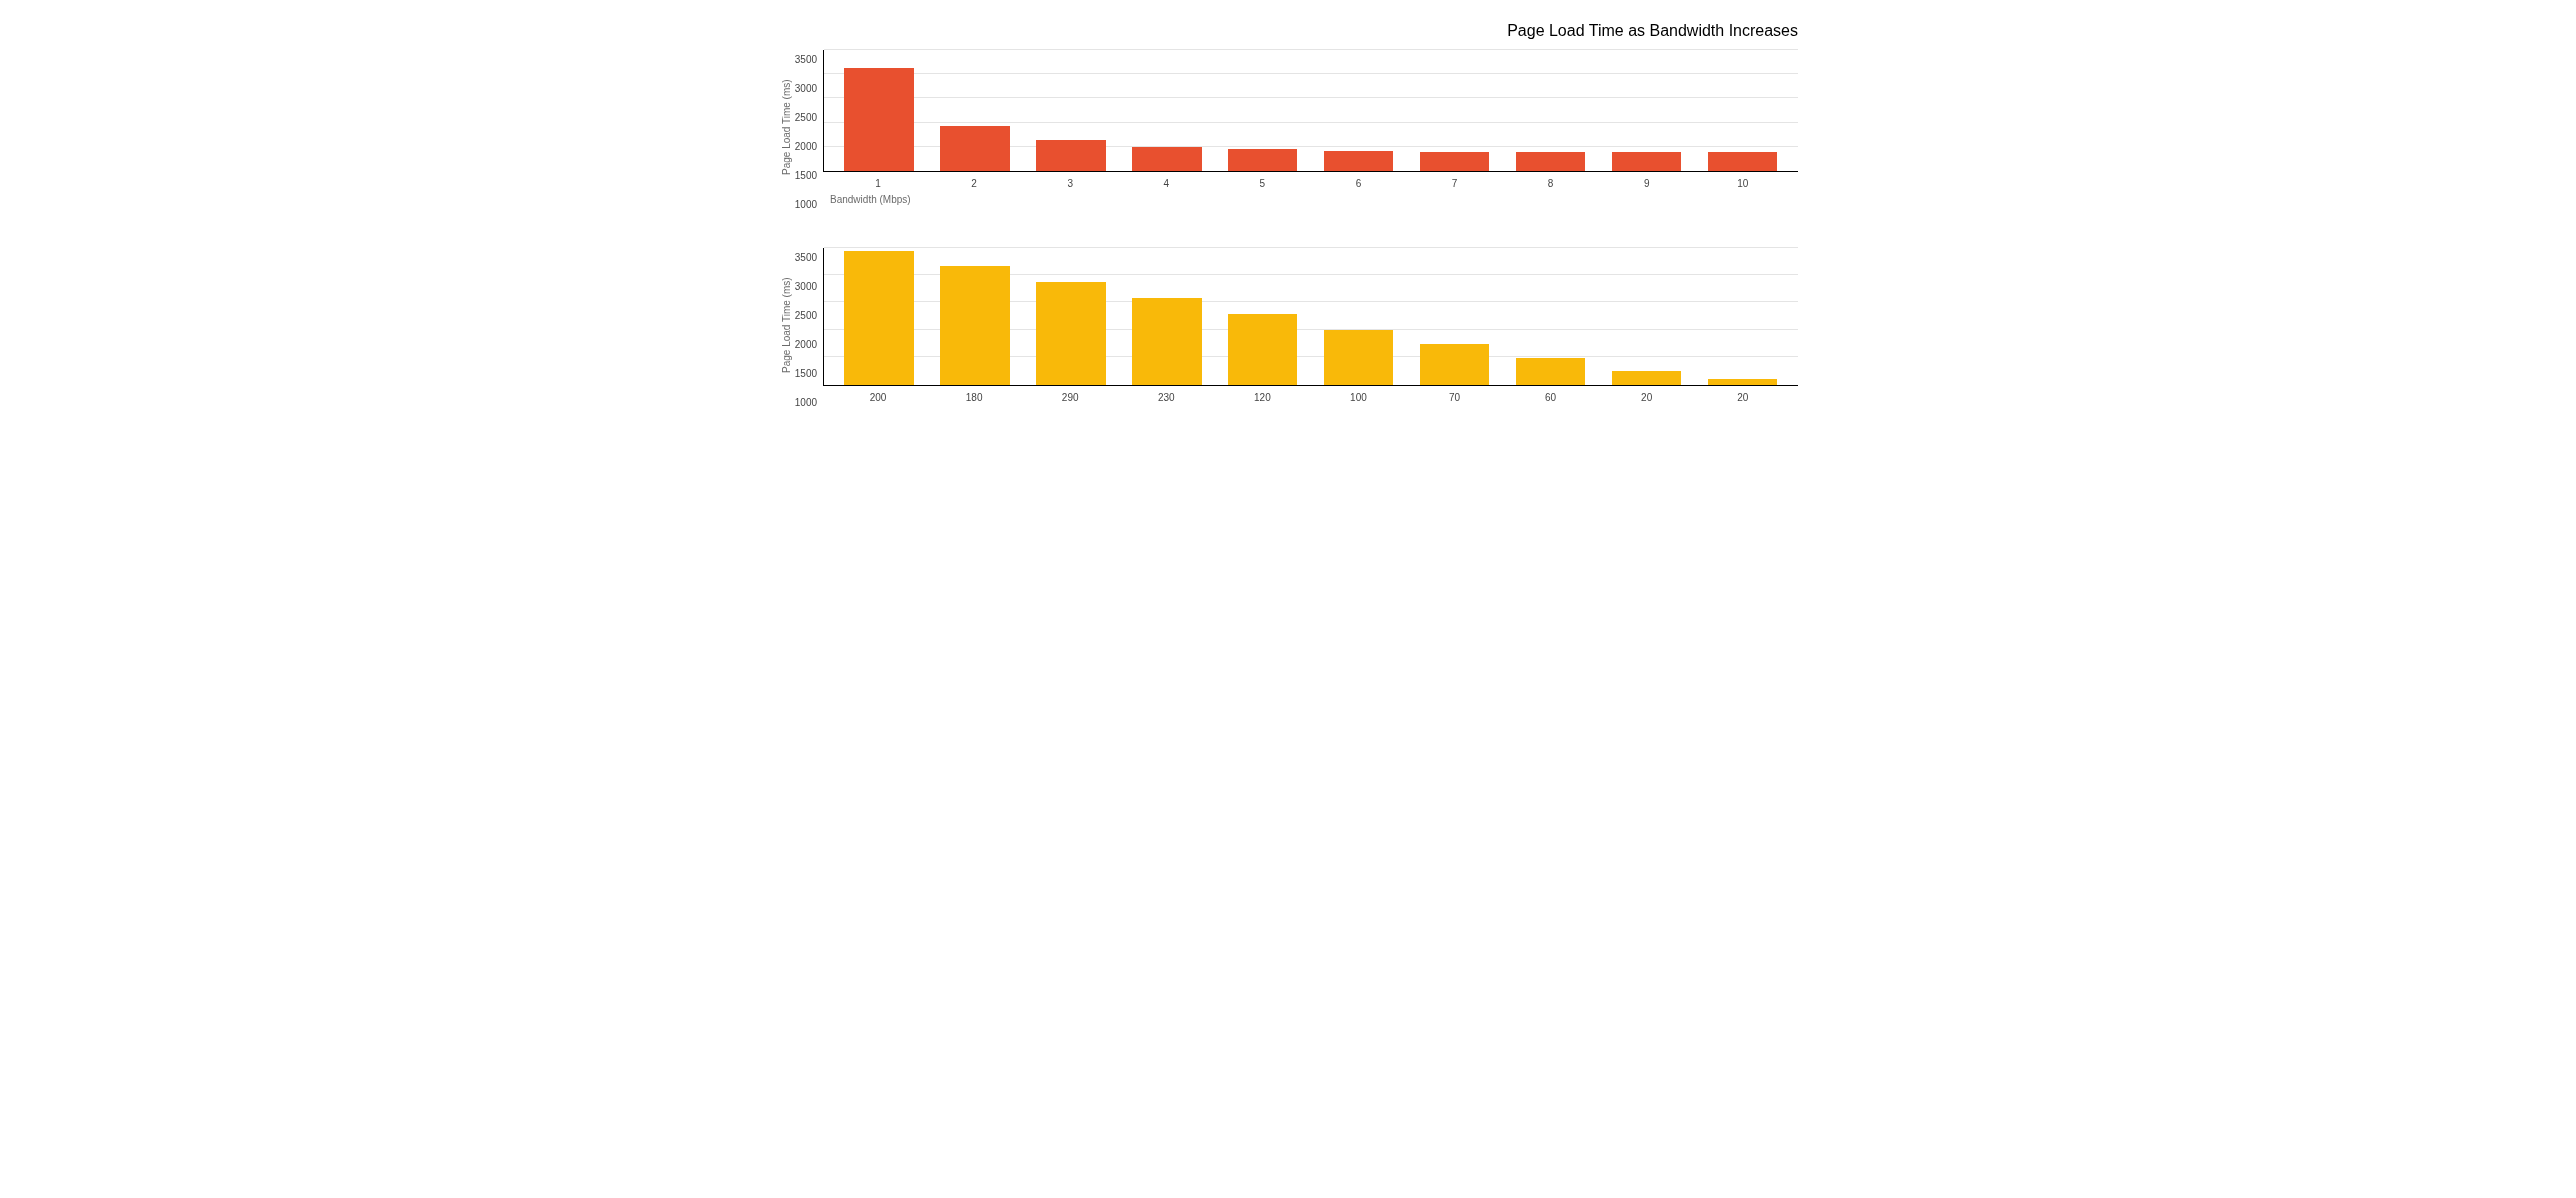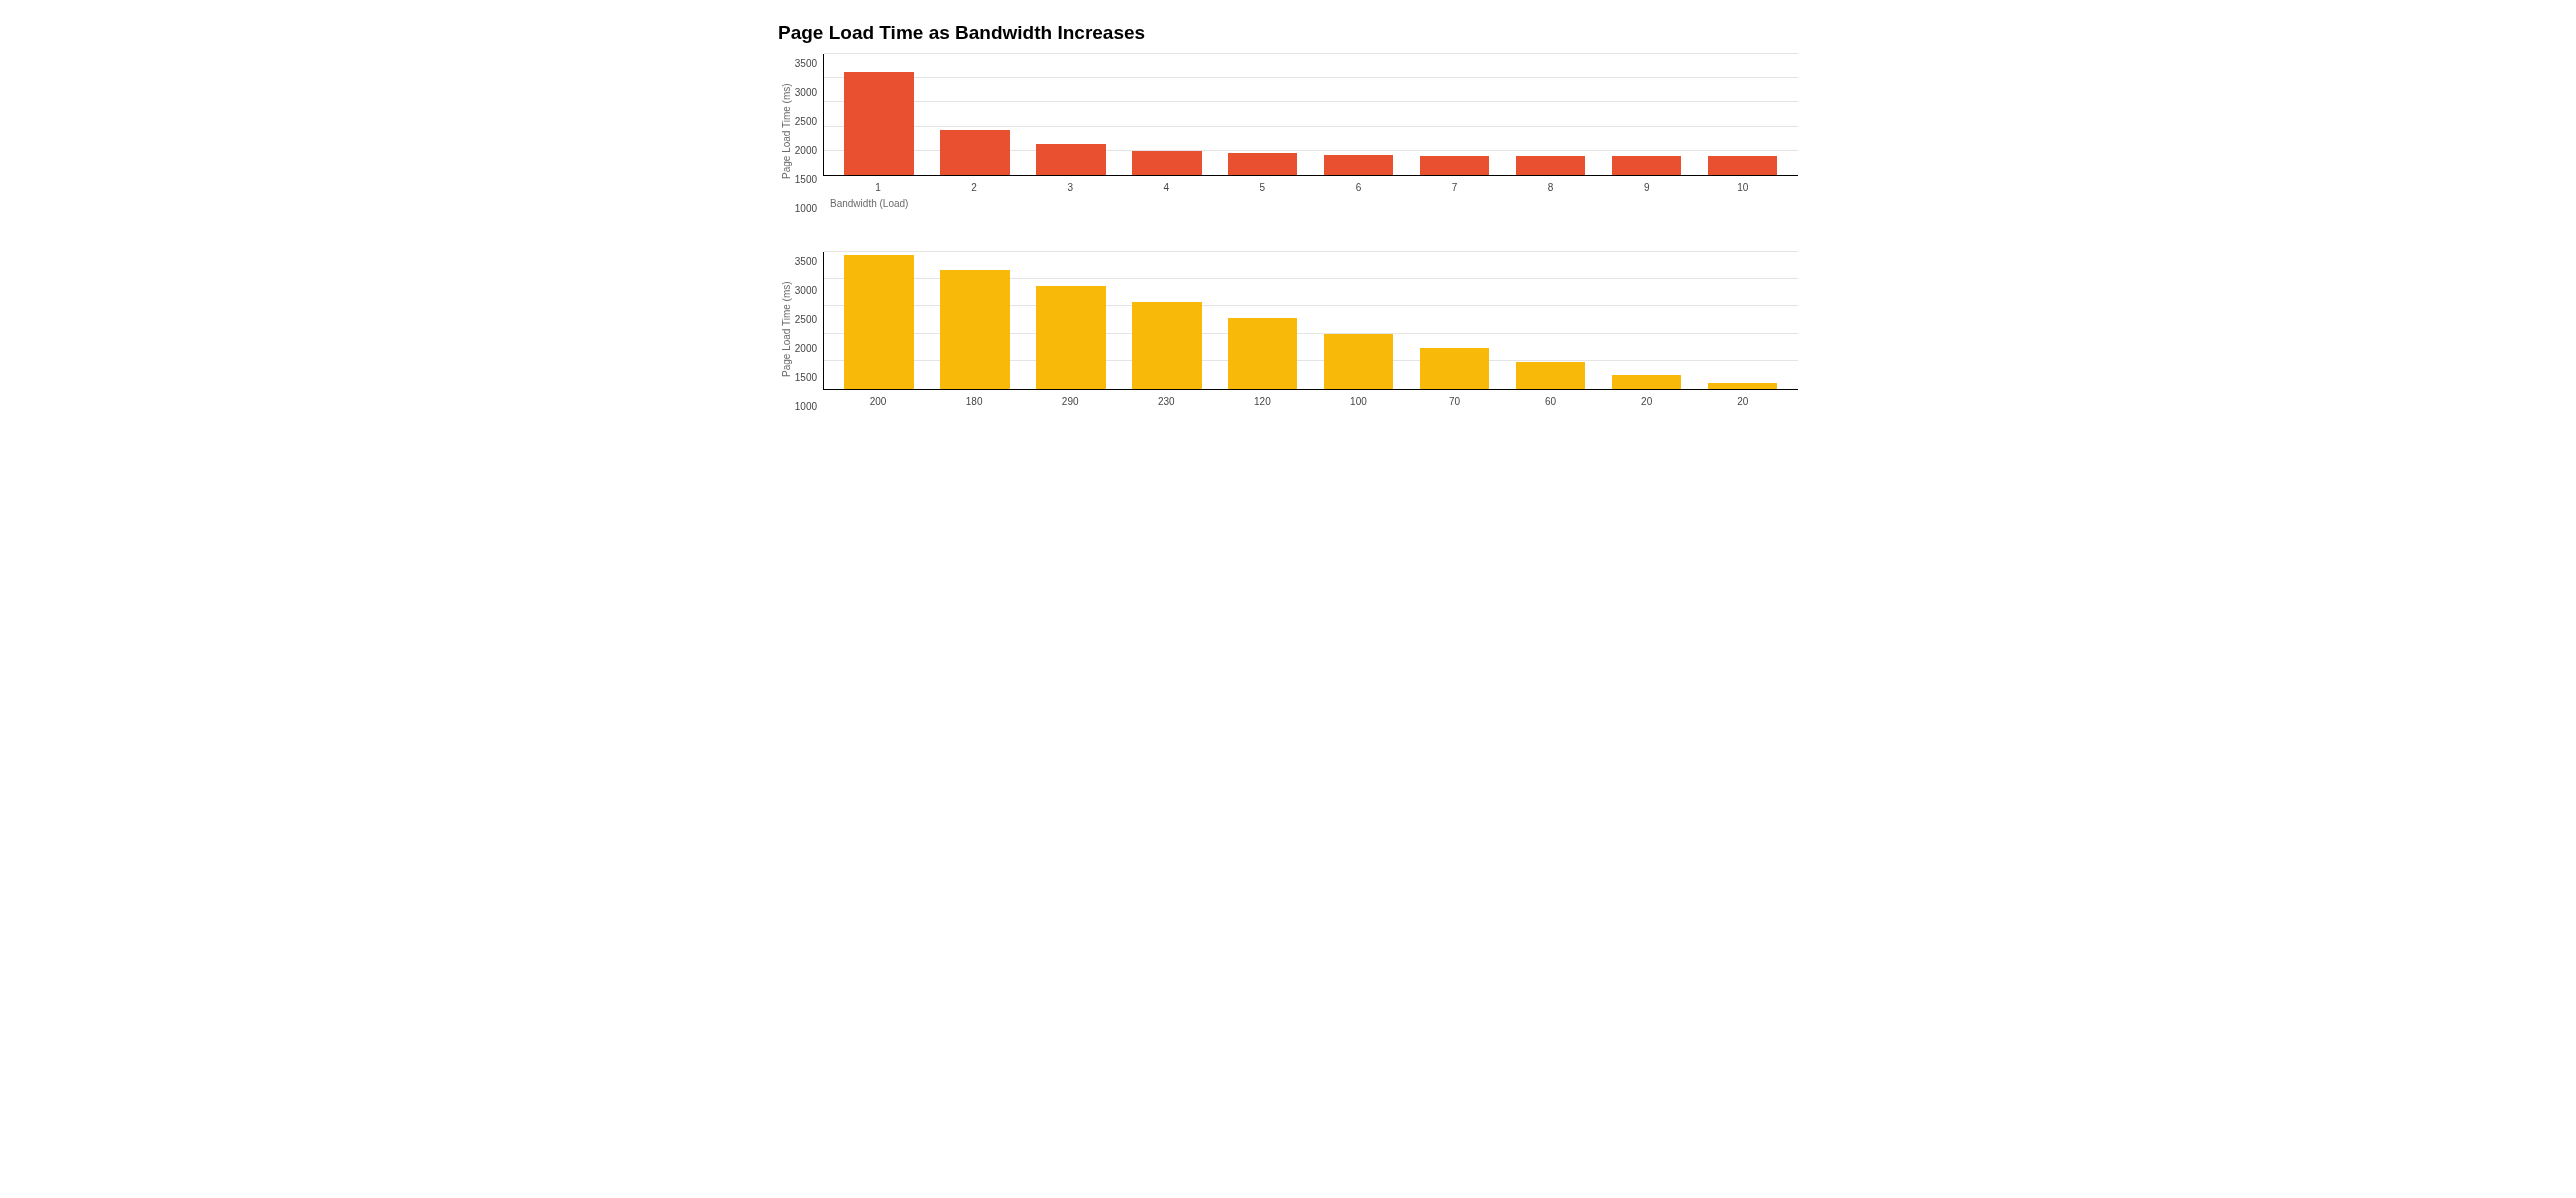--- a/index.html
+++ b/index.html
@@ -12,23 +12,23 @@
   .page {
     width: 1078px;
     margin: 0 auto;
     padding: 14.4px 29px 29px 29px;
     box-sizing: border-box;
   }
   .chart-block {
     margin-bottom: 43px;
   }
   .chart-title {
-    text-align: left;
-    font-weight: 700;
-    font-size: 19px;
+    text-align: right;
+    font-weight: 400;
+    font-size: 16px;
     margin: 7.2px 0 10px 0;
   }
   .chart-frame {
     display: flex;
     align-items: stretch;
   }
   .y-axis-label {
     writing-mode: vertical-rl;
     transform: rotate(180deg);
     text-align: center;
@@ -169,21 +169,21 @@
             <div class="x-tick">2</div>
             <div class="x-tick">3</div>
             <div class="x-tick">4</div>
             <div class="x-tick">5</div>
             <div class="x-tick">6</div>
             <div class="x-tick">7</div>
             <div class="x-tick">8</div>
             <div class="x-tick">9</div>
             <div class="x-tick">10</div>
           </div>
-          <div class="x-axis-label">Bandwidth (Load)</div>
+          <div class="x-axis-label">Bandwidth (Mbps)</div>
         </div>
       </div>
     </div>
     <div class="chart-block">
       <div class="chart-frame">
         <div class="y-axis-label" style="height: 155px;">Page Load Time (ms)</div>
         <div class="y-ticks" style="height: 155px;">
           <span>3500</span>
           <span>3000</span>
           <span>2500</span>

